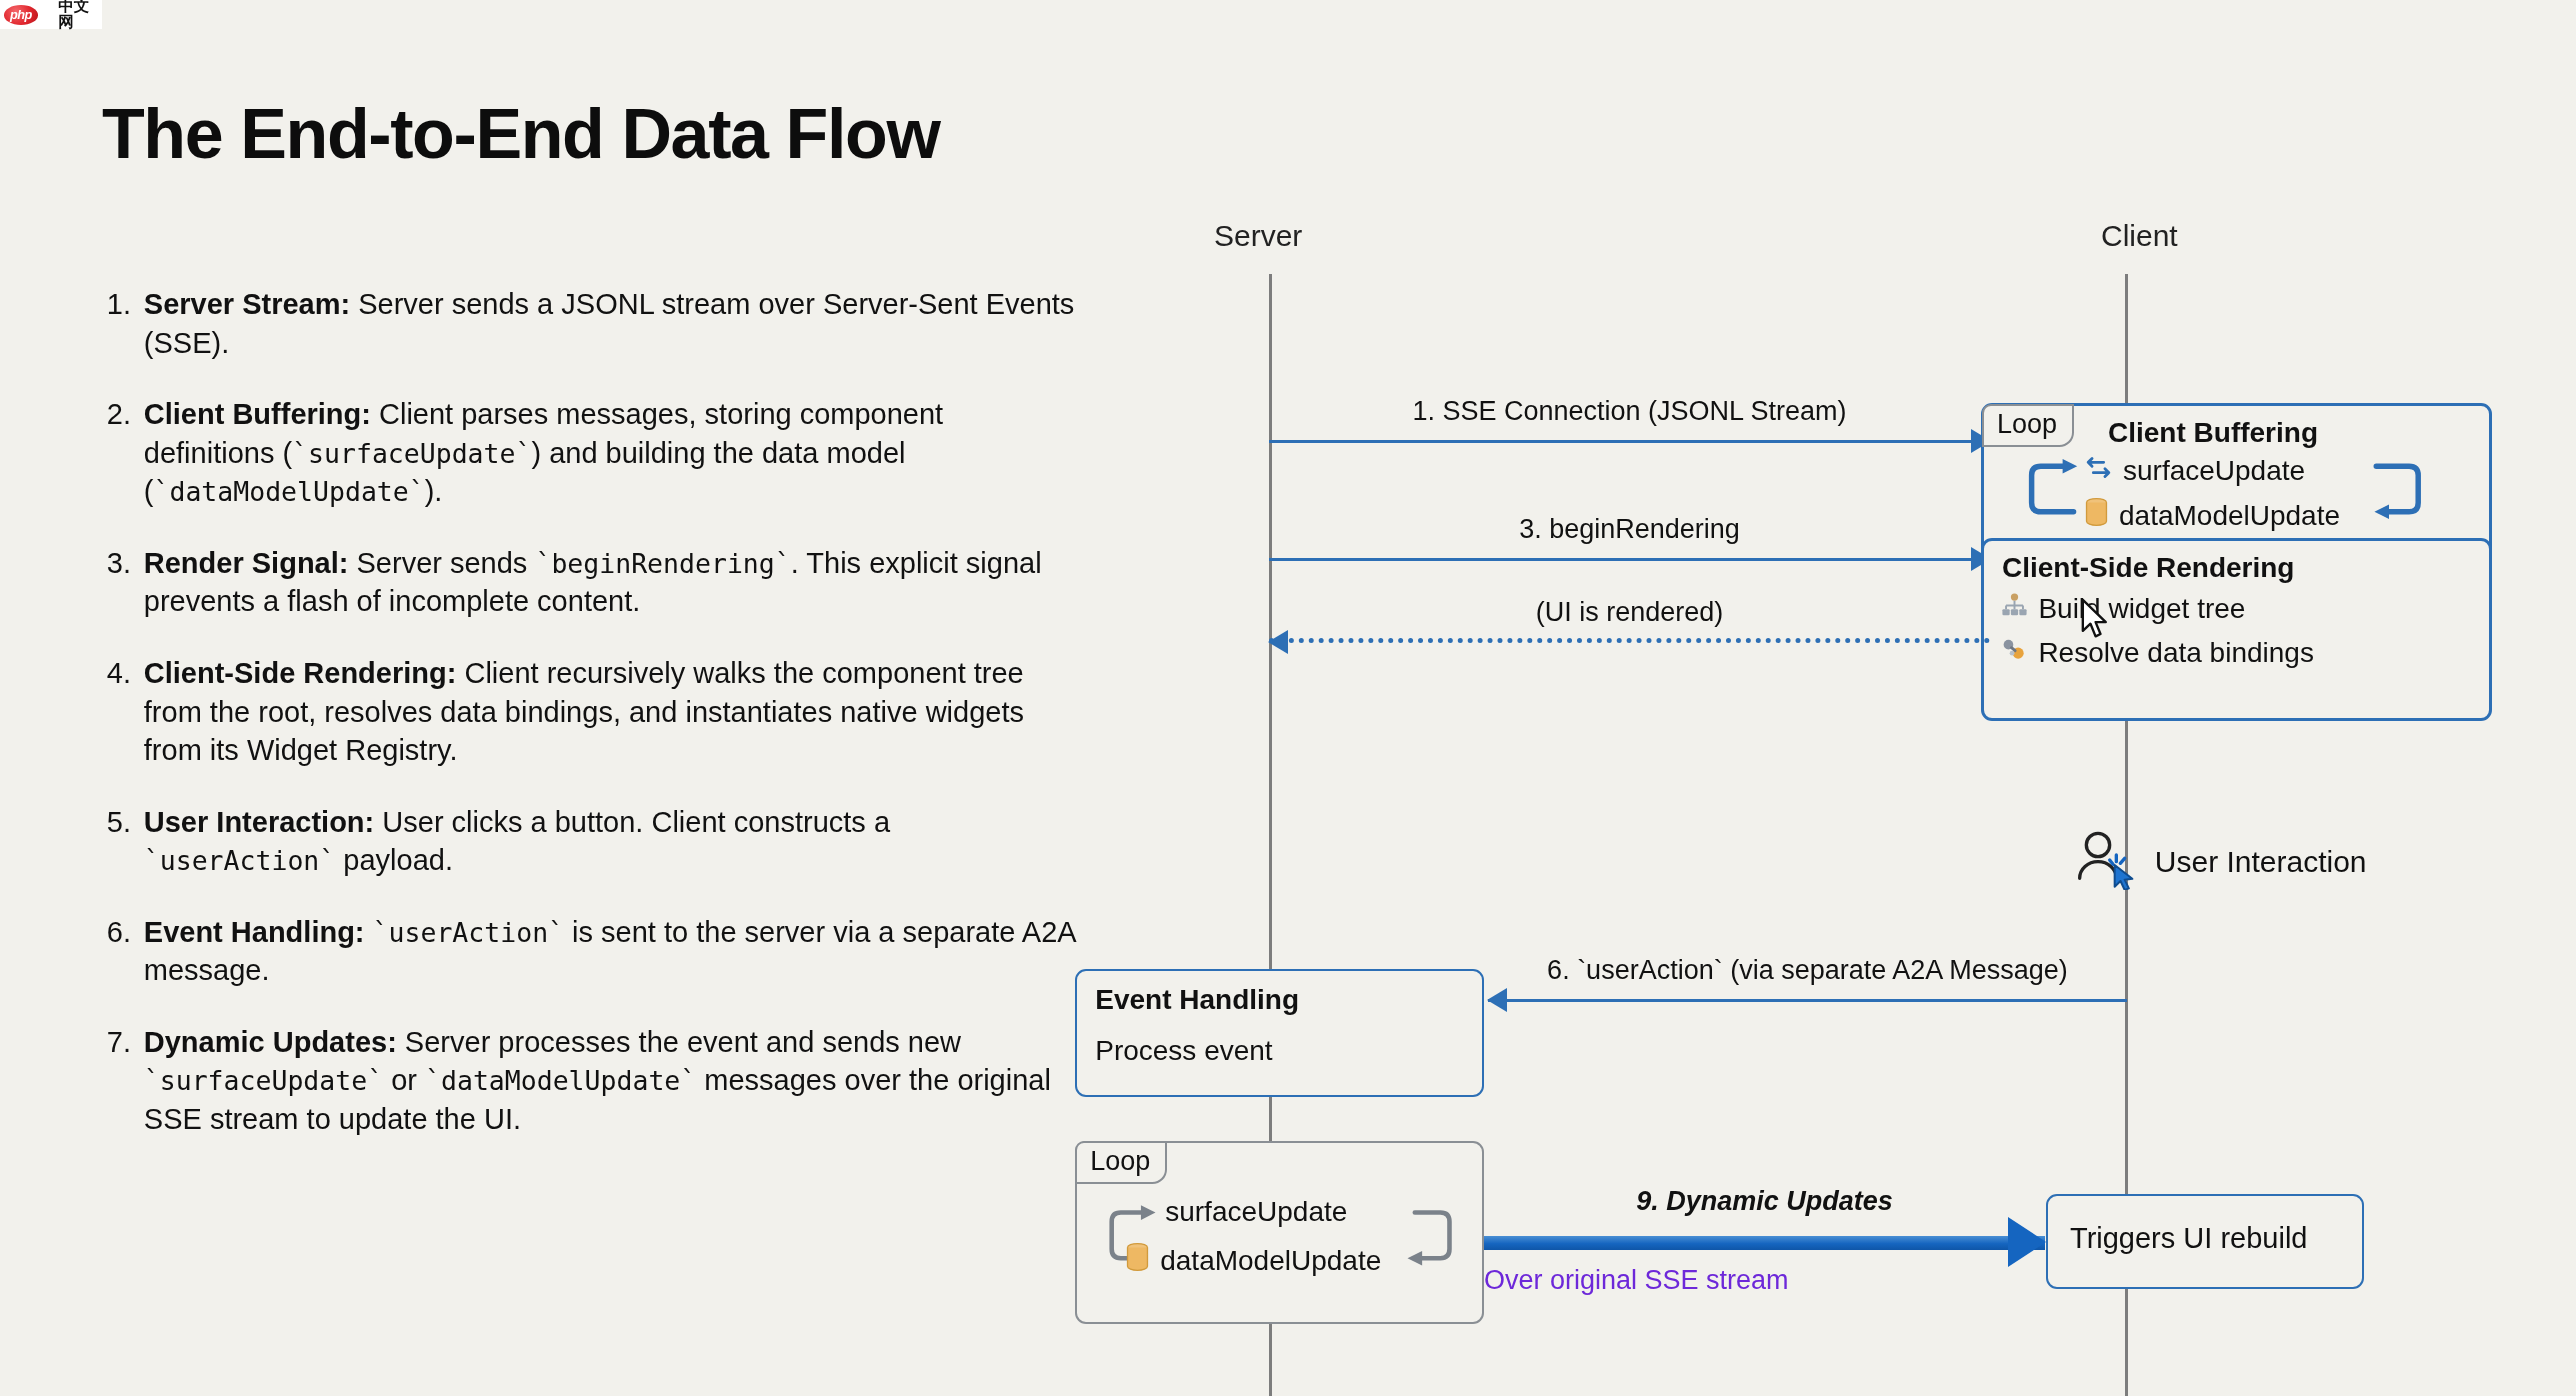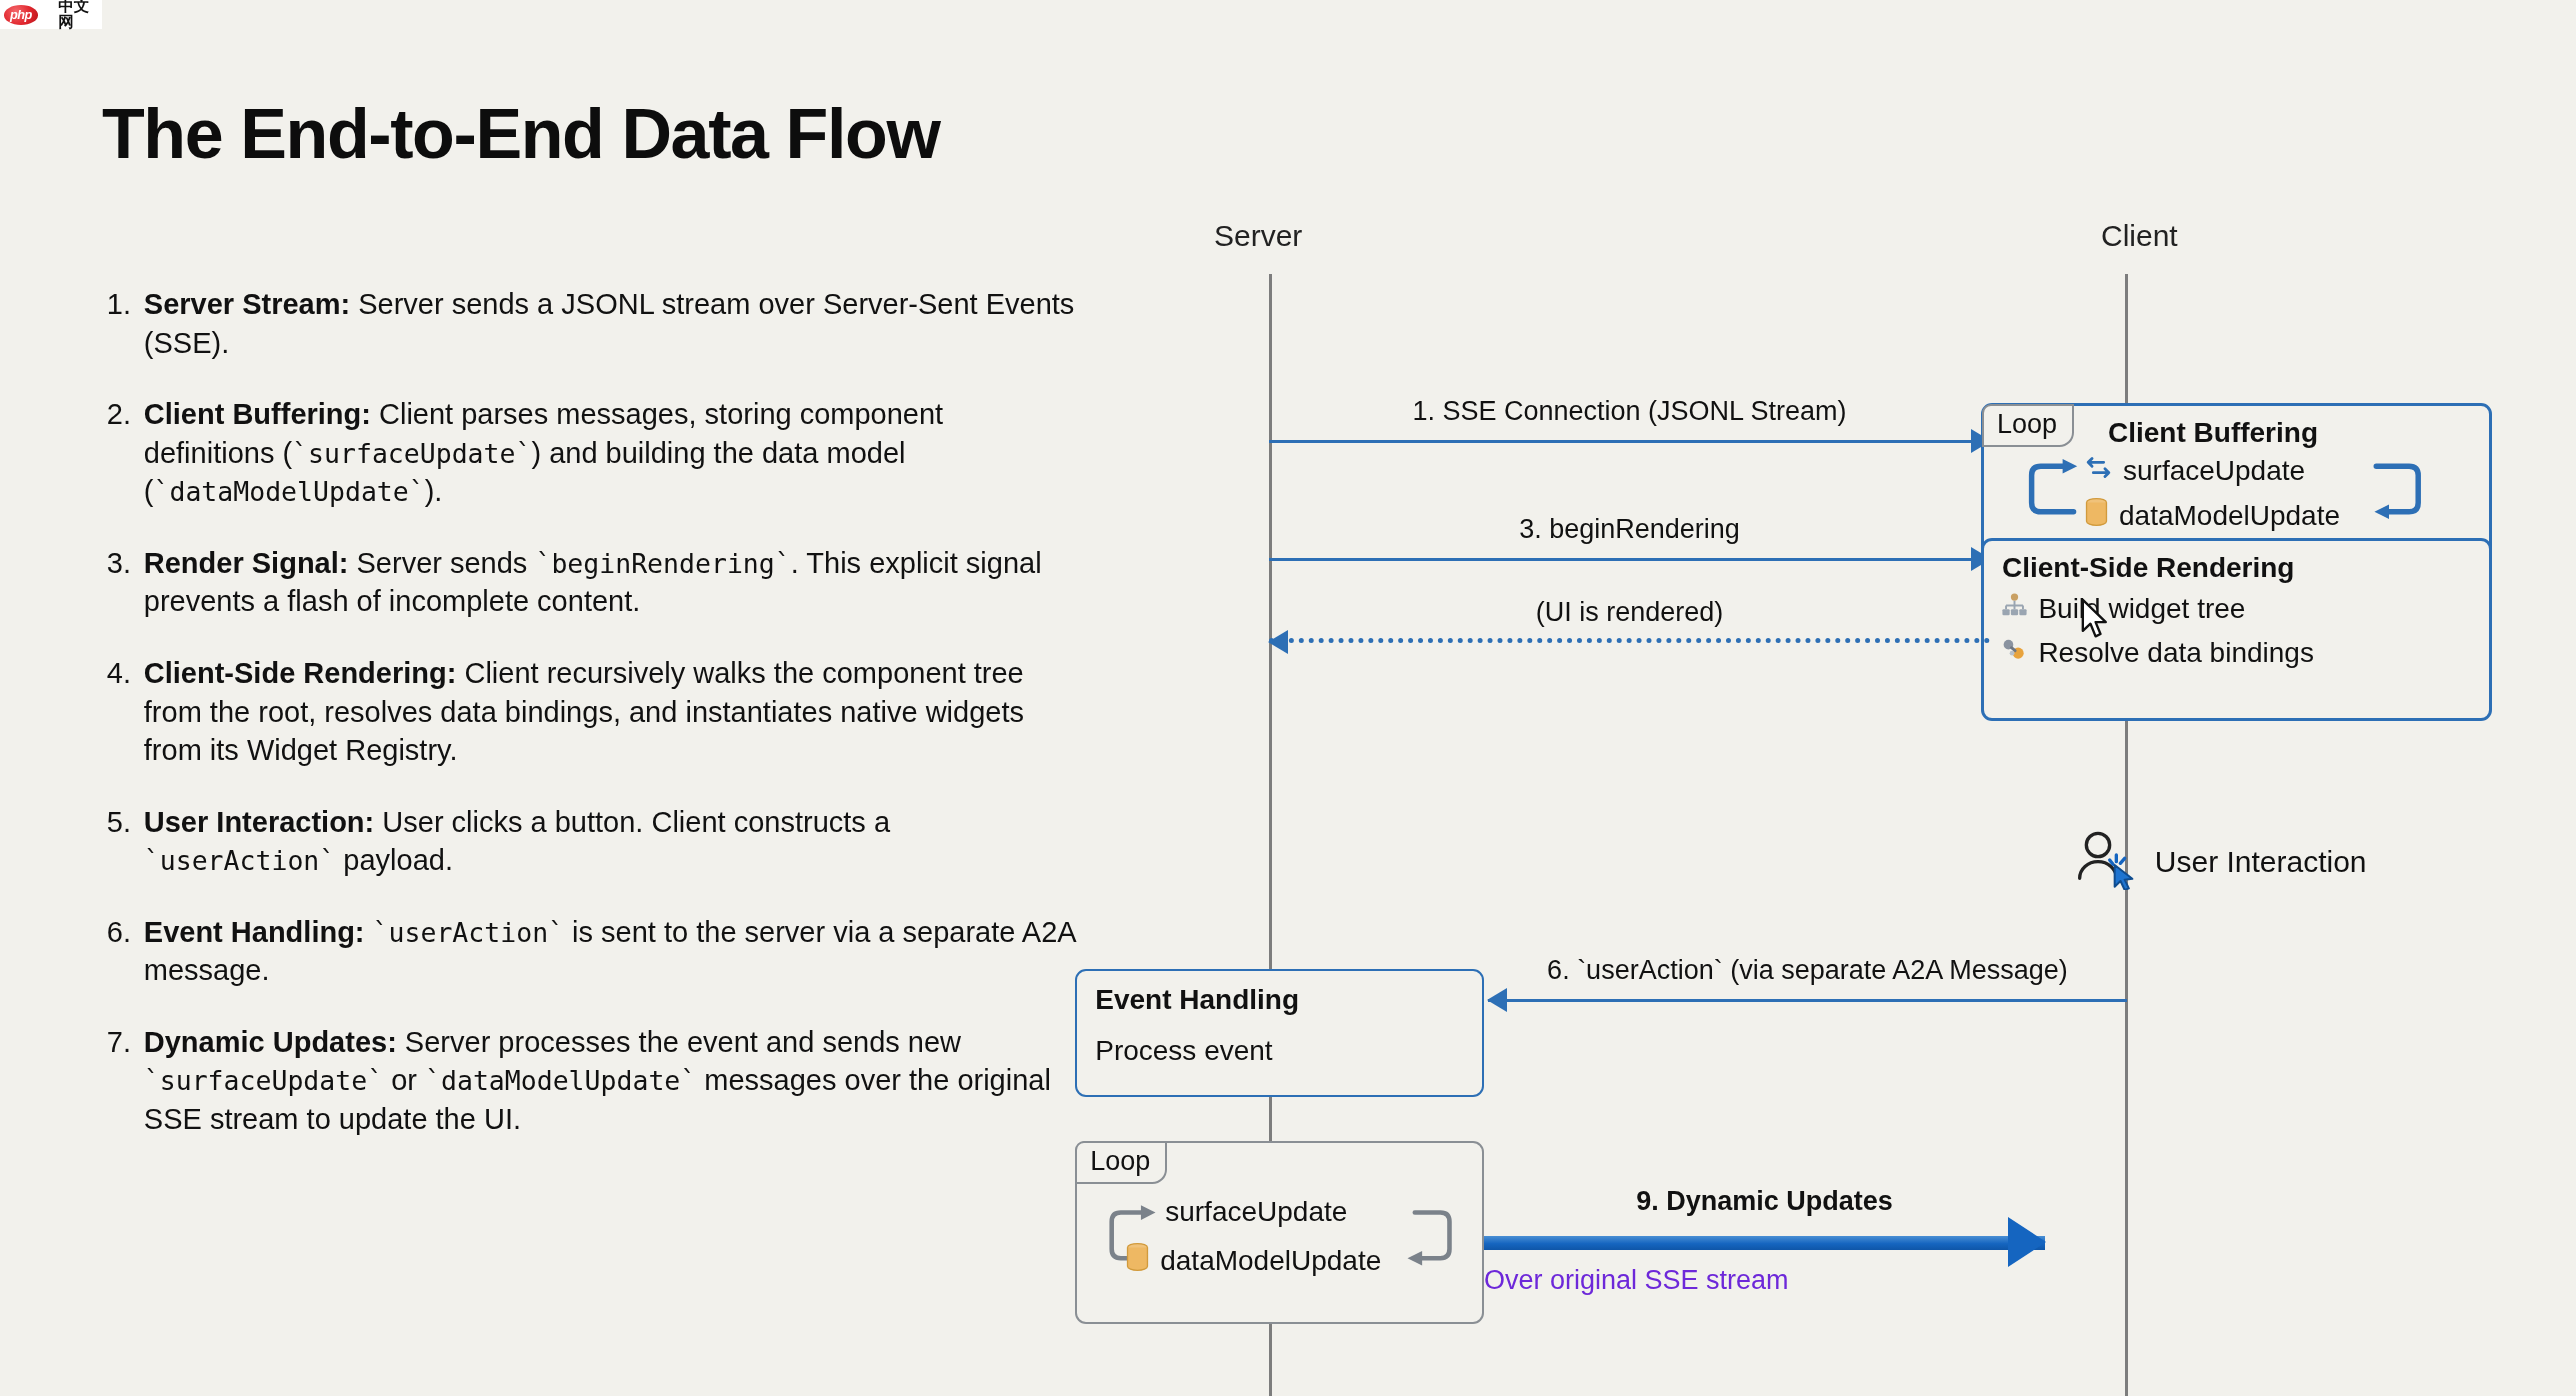--- a/index.html
+++ b/index.html
@@ -83,21 +83,21 @@
   }
   .msg-sub{
     position:absolute;width:100%;text-align:left;top:16.4px;
     font-size:27px;color:#6d28d9;white-space:nowrap;
   }
   .msg.thick .line{height:14.6px;background:linear-gradient(#4a8fd4,#1565c0 55%,#0f56a8);top:-5.5px;}
   .msg.thick .head-r{
     top:-24px;border-top:25.6px solid transparent;border-bottom:25.6px solid transparent;
     border-left:38px solid #1565c0;
   }
-  .msg-label.bold{font-weight:bold;}
+  .msg-label.bold{font-weight:bold;font-style:italic;}
 
   
   .nbox{
     position:absolute;box-sizing:border-box;
     background:#f2f1ec;border-radius:11px;padding-left:16px;
   }
   .nbox.blue{border:3.7px solid #2d6fb5;}
   .nbox.gray{border:2.7px solid #8a8f94;}
   .nbox.thinblue{border:2.7px solid #2d6fb5;}
   .box-title{
@@ -304,15 +304,18 @@
     </div>
   </div>
 
   <div class="msg thick" style="left:407px;top:1013px;width:561px;">
     <div class="line"></div>
     <div class="head-r"></div>
     <div class="msg-label bold" style="bottom:24px;">9. Dynamic Updates</div>
     <div class="msg-sub" style="top:24px;">Over original SSE stream</div>
   </div>
 
+  <div class="nbox thinblue" style="left:969px;top:966px;width:318px;height:95px;">
+    <div class="box-line" style="position:absolute;left:22px;top:25.6px;font-size:29px;">Triggers UI rebuild</div>
+  </div>
 
 </div>
 
 
 </body></html>

